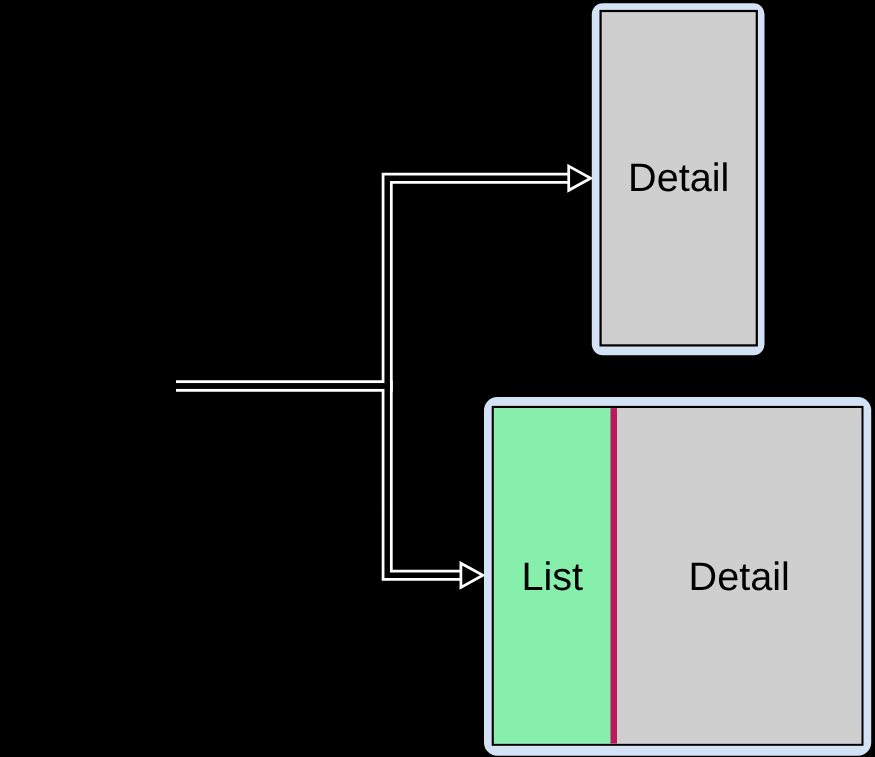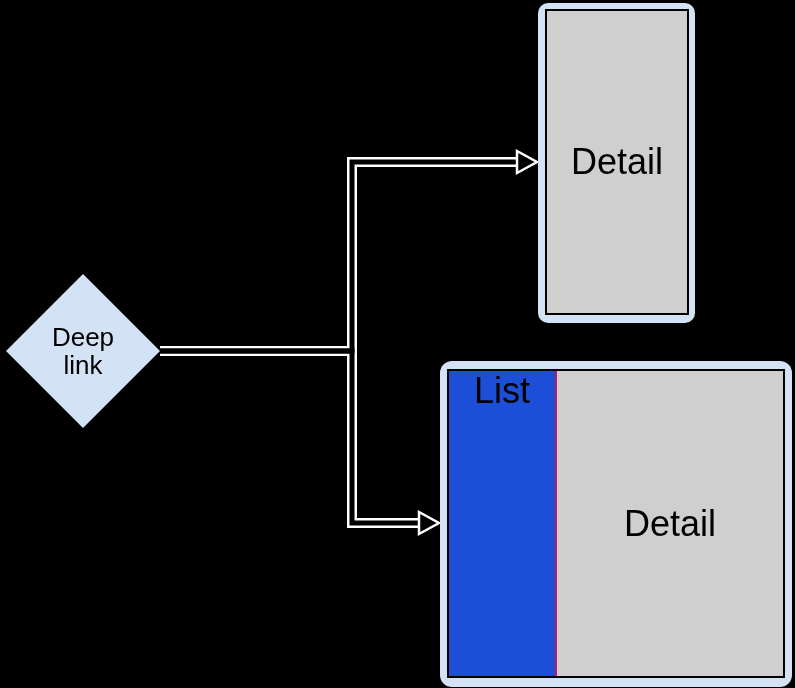--- a/index.html
+++ b/index.html
@@ -106,23 +106,24 @@
     top: 8px;
     right: 7px;
     bottom: 9px;
     border: 2px solid #000000;
     display: flex;
     flex-direction: row;
   }
   .pane-list {
     width: 106px;
     flex: 0 0 106px;
-    background: #1d4ed8;
-    border-right: 2px solid #be185d;
+    background: #86efac;
+    border-right: 6px solid #be185d;
     display: flex;
+    align-items: center;
     justify-content: center;
   }
   .pane-detail {
     flex: 1 1 auto;
     background: #cfcfcf;
     display: flex;
     align-items: center;
     justify-content: center;
   }
 
@@ -143,23 +144,20 @@
     <path class="wire-outer" d="M160,351 H352 V162 H518"></path>
     <path class="wire-outer" d="M160,351 H352 V523 H420"></path>
 
     <path class="wire-inner" d="M160,351 H352 V162 H518"></path>
     <path class="wire-inner" d="M160,351 H352 V523 H420"></path>
 
     <polygon class="arrowhead" points="517,151 537,162 517,173"></polygon>
     <polygon class="arrowhead" points="419,512 439,523 419,534"></polygon>
   </svg>
 
-  <div class="diamond">
-    <div class="diamond-label">Deep link</div>
-  </div>
 
   <div class="phone-frame">
     <div class="phone-screen">
       <span class="pane-label">Detail</span>
     </div>
   </div>
 
   <div class="tablet-frame">
     <div class="tablet-body">
       <div class="pane-list">

